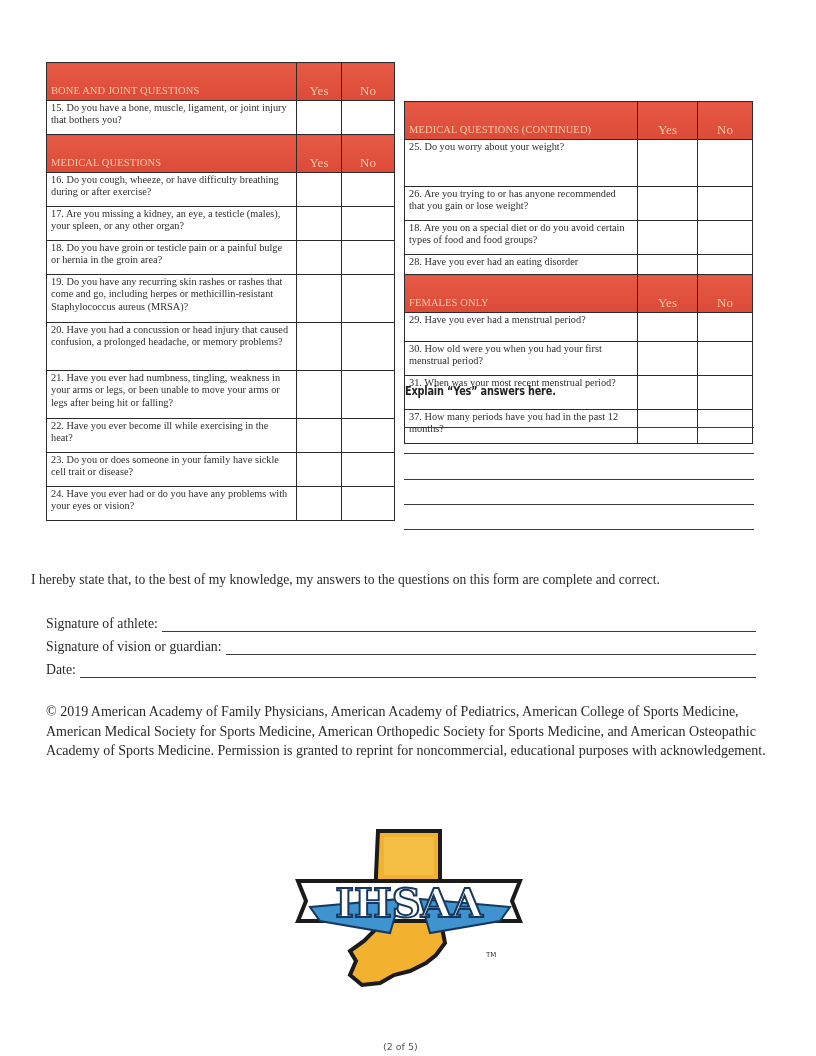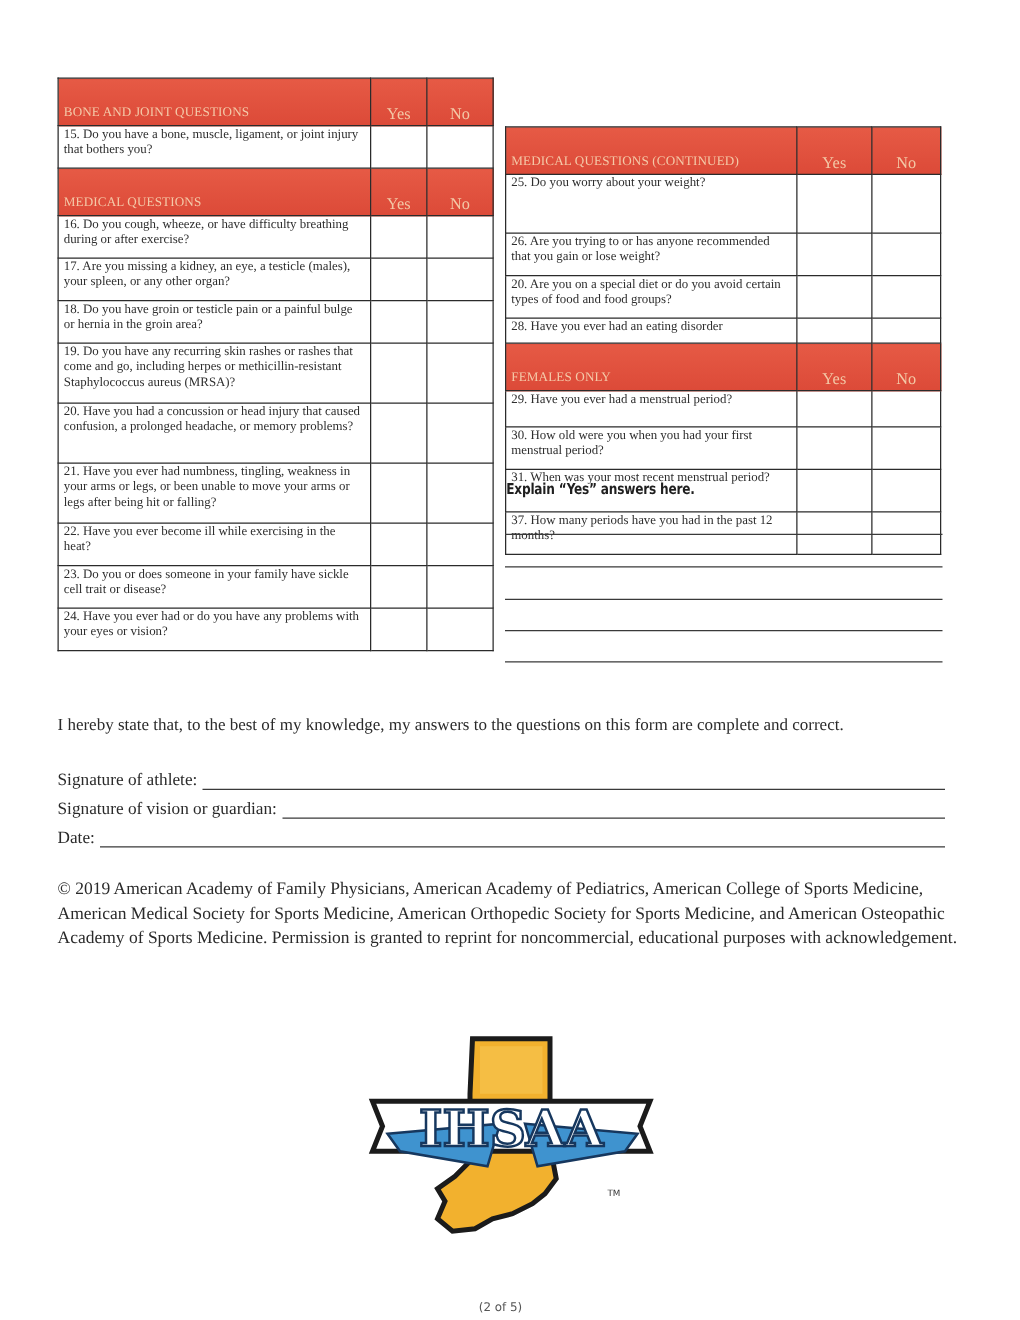--- a/index.html
+++ b/index.html
@@ -15,21 +15,21 @@
                    background-image: linear-gradient(180deg, #e65a45 0%, #dc4a38 100%); }
   .tbl tr.hdr td.yn { text-align: center; font-size: 13px; color: #f3c8a6; }
 
   #left-table { left: 46px; top: 62px; width: 348px; }
   #right-table { left: 404px; top: 63px; width: 348px; margin-top: 38px; }
 
   .explain-title { position: absolute; left: 405px; top: 384px; font-family: "DejaVu Sans Condensed", "DejaVu Sans", sans-serif;
                    font-weight: bold; font-size: 12px; color: #1f1f1f; letter-spacing: -0.2px; transform: scaleX(0.9); transform-origin: left; }
   .explain-line { position: absolute; left: 404px; width: 350px; height: 0; border-top: 1.5px solid #3a3a3a; }
 
-  .statement { position: absolute; left: 46px; top: 572px; font-size: 13.6px; color: #2a2a2a; }
+  .statement { position: absolute; left: 31px; top: 572px; font-size: 13.6px; color: #2a2a2a; }
   .sig-row { position: absolute; left: 46px; font-size: 13.8px; color: #2a2a2a; display: flex; align-items: flex-end; width: 710px; }
   .sig-row .line { flex: 1; border-bottom: 1.5px solid #3a3a3a; margin-left: 4px; height: 12px; }
 
   .copyright { position: absolute; left: 46px; top: 702px; width: 720px; font-size: 14px; line-height: 19.5px; color: #2a2a2a; }
 
   .logo { position: absolute; left: 290px; top: 825px; width: 240px; height: 170px; }
   .page-num { position: absolute; left: 383px; top: 1041px; font-family: "DejaVu Sans", sans-serif; font-size: 9.5px; color: #555; }
 </style>
 </head>
 <body>
@@ -120,21 +120,21 @@
       <td>25. Do you worry about your weight?</td>
       <td class="ans"></td>
       <td class="ans"></td>
     </tr>
     <tr style="height:34px">
       <td>26. Are you trying to or has anyone recommended that you gain or lose weight?</td>
       <td class="ans"></td>
       <td class="ans"></td>
     </tr>
     <tr style="height:34px">
-      <td>20. Are you on a special diet or do you avoid certain types of food and food groups?</td>
+      <td>18. Are you on a special diet or do you avoid certain types of food and food groups?</td>
       <td class="ans"></td>
       <td class="ans"></td>
     </tr>
     <tr style="height:20px">
       <td>28. Have you ever had an eating disorder</td>
       <td class="ans"></td>
       <td class="ans"></td>
     </tr>
     <tr class="hdr">
       <td>FEMALES ONLY</td>

